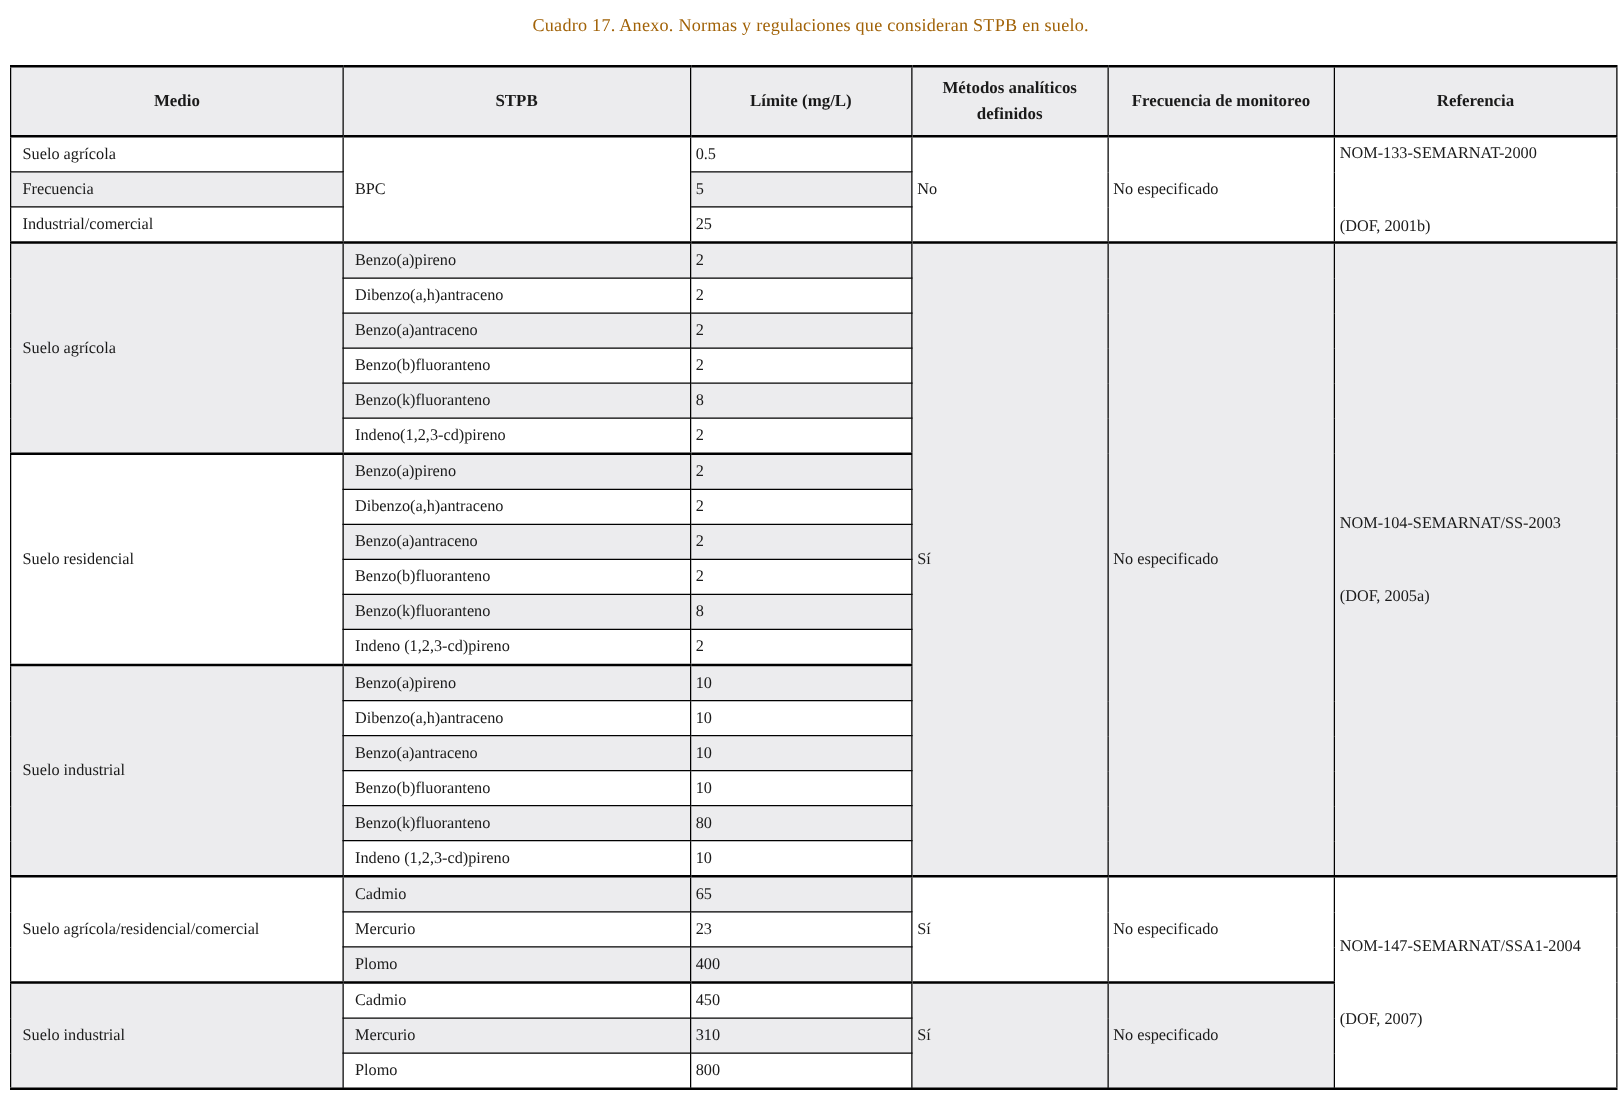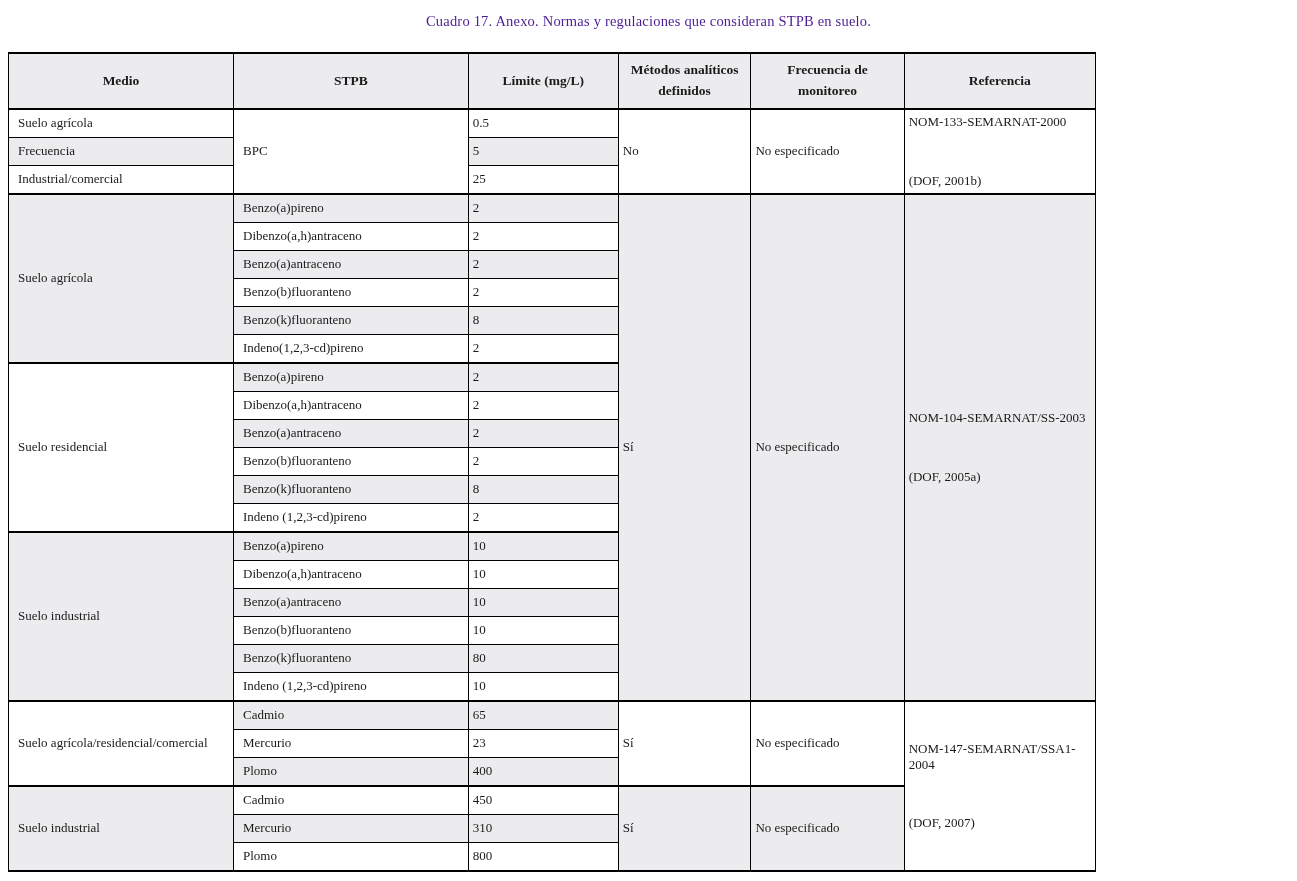--- a/index.html
+++ b/index.html
@@ -17,26 +17,26 @@
   .page {
     width: 1297px;
     height: 881px;
     position: relative;
   }
   .caption {
     text-align: center;
     padding-top: 13px;
     font-size: 14.5px;
     letter-spacing: 0.2px;
-    color: #4c1d95;
+    color: #a16207;
   }
   table.reg {
     border-collapse: collapse;
     table-layout: fixed;
-    width: 1088px;
+    width: 1286px;
     margin: 22px 7px 0 8px;
     border-bottom: 2px solid #000;
     border-left: 1px solid #000;
     border-right: 1px solid #000;
   }
   table.reg th {
     background: #ececee;
     font-weight: bold;
     font-size: 13.5px;
     height: 54px;

